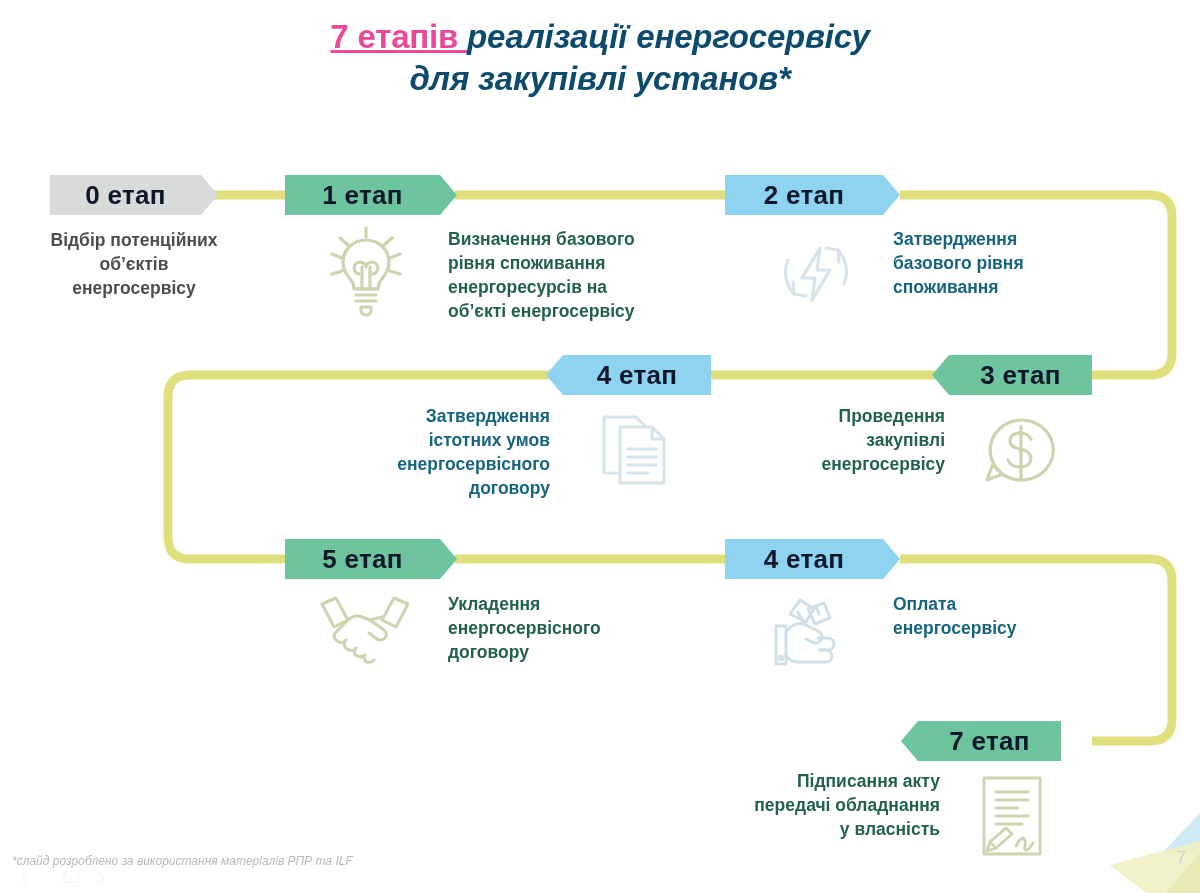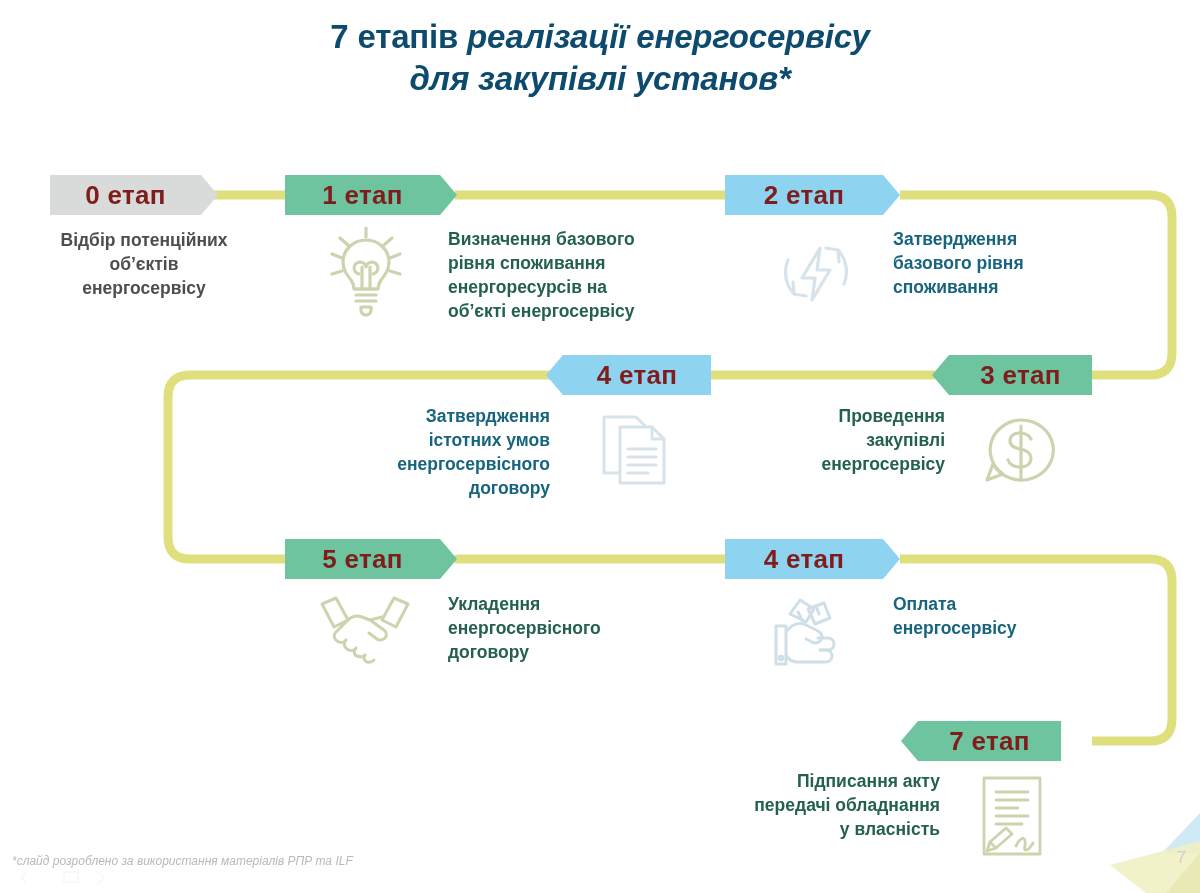--- a/index.html
+++ b/index.html
@@ -21,21 +21,21 @@
     position: absolute;
     top: 16px;
     left: 0;
     width: 1200px;
     text-align: center;
     line-height: 1.28;
     font-size: 33px;
     font-weight: bold;
     letter-spacing: -0.2px;
   }
-  .title-dark { color: #0c4a6e; }
+  .title-dark { color: #ec4899; text-decoration: underline; }
   .title-green { color: #0c4a6e; font-style: italic; }
 
   
   .connector-svg {
     position: absolute;
     left: 0;
     top: 0;
     width: 1200px;
     height: 893px;
     pointer-events: none;
@@ -43,21 +43,21 @@
 
   
   .banner {
     position: absolute;
     height: 40px;
     display: flex;
     align-items: center;
     justify-content: center;
     font-size: 26px;
     font-weight: bold;
-    color: #7f1d1d;
+    color: #0f172a;
     letter-spacing: 0.3px;
     box-sizing: border-box;
   }
   .banner.right {
     
     clip-path: polygon(0 0, calc(100% - 17px) 0, 100% 50%, calc(100% - 17px) 100%, 0 100%);
     padding-right: 17px;
   }
   .banner.left {
     
@@ -149,21 +149,21 @@
 
     <path d="M 455 559 L 730 559"></path>
 
     <path d="M 900 559 L 1150 559 Q 1172 559 1172 581 L 1172 719 Q 1172 741 1150 741 L 1092 741"></path>
   </g>
 </svg>
 
 <div class="banner right bg-grey" style="left:50px; top:175px; width:168px;">
   <span>0 етап</span>
 </div>
-<div class="step-text tx-grey align-center" style="left:24px; top:228px; width:240px;">Відбір потенційних
+<div class="step-text tx-grey align-center" style="left:14px; top:228px; width:240px;">Відбір потенційних
 об’єктів
 енергосервісу</div>
 
 <div class="banner right bg-green" style="left:285px; top:175px; width:172px;">
   <span>1 етап</span>
 </div>
 <div class="step-icon" style="left:318px; top:222px;">
   <svg width="96" height="96" viewBox="0 0 96 96" fill="none" stroke="#cfd2ae" stroke-width="3.2" stroke-linecap="round" stroke-linejoin="round">
     <path d="M48 18c-13 0-23 10-23 22 0 8 4 13 8 18 2 3 3 6 3 9h24c0-3 1-6 3-9 4-5 8-10 8-18 0-12-10-22-23-22z"></path>
     <path d="M38 67h20M38 73h20M38 79h20"></path>

